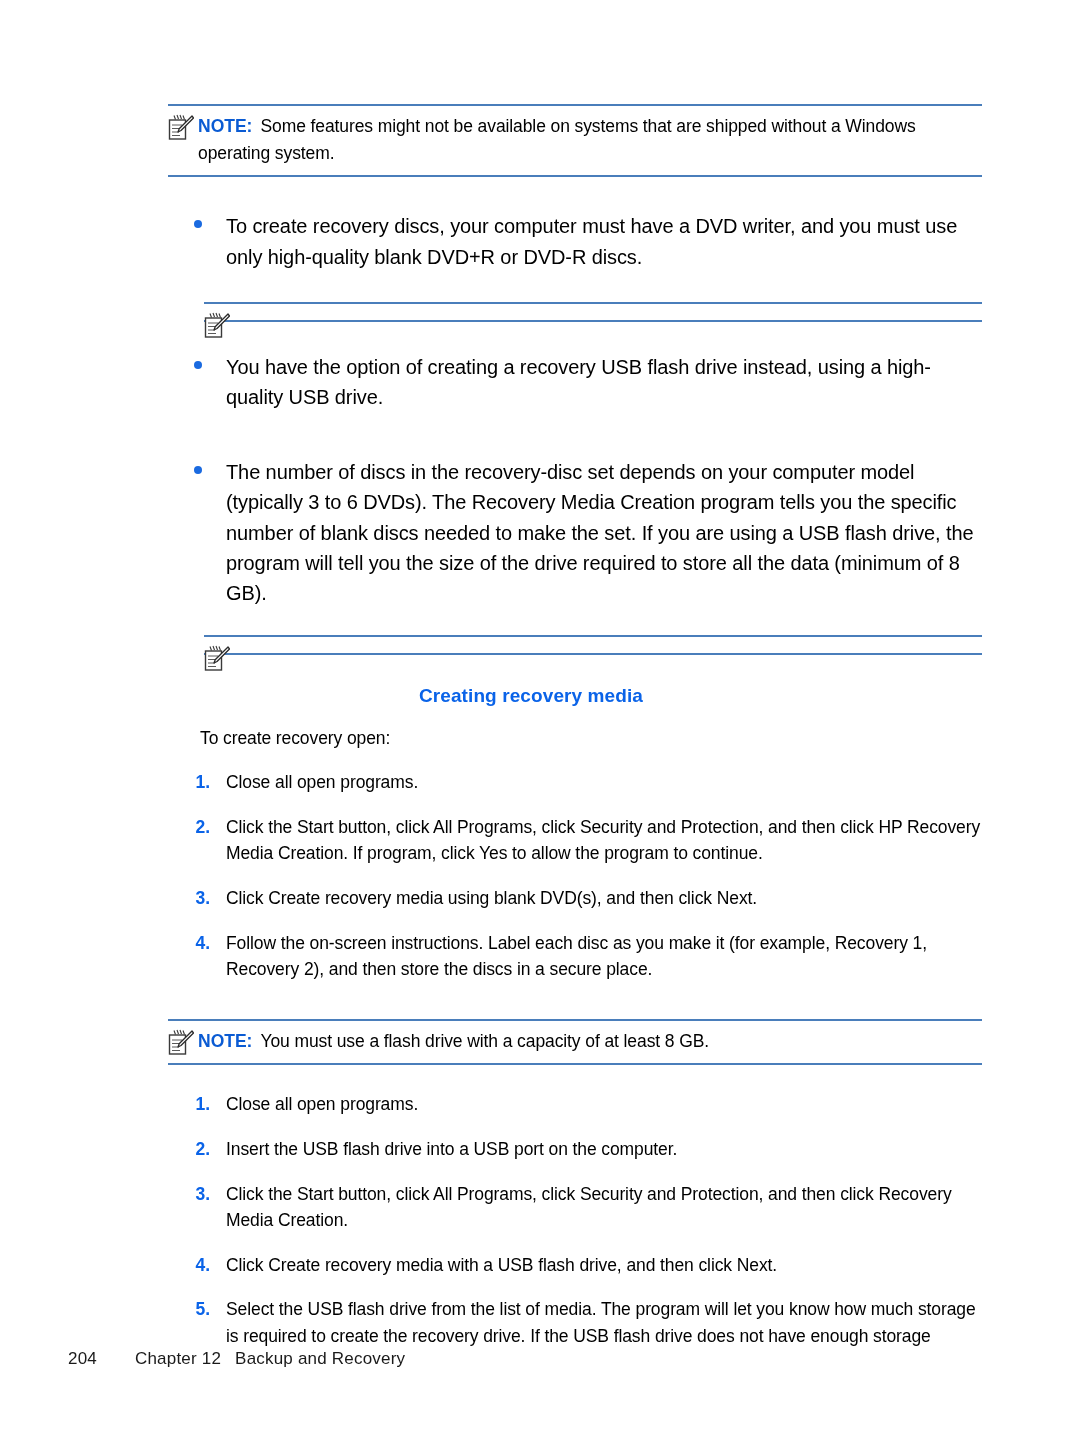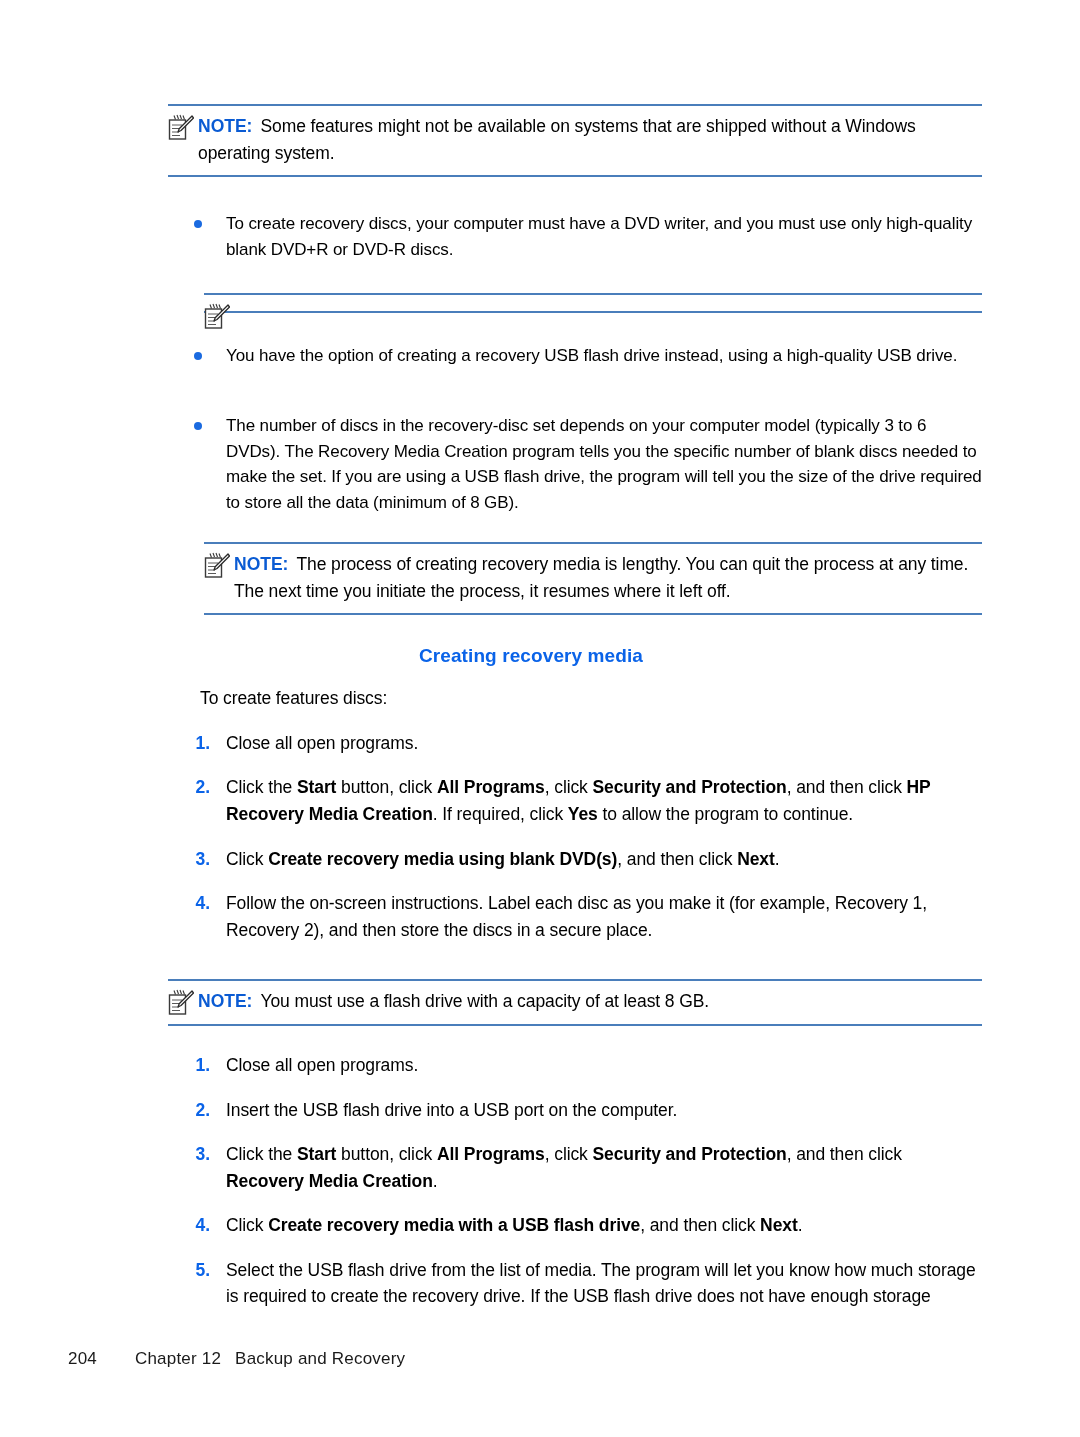--- a/index.html
+++ b/index.html
@@ -62,21 +62,21 @@
     color: #0a5bd3;
     font-weight: bold;
     letter-spacing: 0px;
     margin-right: 8px;
   }
 
   
   .bullet-item {
     position: relative;
     padding-left: 58px;
-    font-size: 17px;
+    font-size: 20px;
     line-height: 1.52;
     letter-spacing: -0.1px;
   }
   .bullet-item .dot {
     position: absolute;
     left: 26px;
     top: 9px;
     width: 8px;
     height: 8px;
     border-radius: 50%;
@@ -117,21 +117,21 @@
     text-align: right;
     color: #0a63e8;
     font-weight: bold;
   }
   .sp-18 { height: 18px; }
   .sp-22 { height: 22px; }
   .sp-26 { height: 26px; }
   .sp-30 { height: 30px; }
   .sp-34 { height: 34px; }
 
-  b { font-weight: bold; }
+  b { font-weight: normal; }
   i { font-style: italic; }
 
   
   .footer {
     position: absolute;
     left: 68px;
     top: 1345px;
     font-size: 17px;
     letter-spacing: 0.2px;
     color: #1a1a1a;
@@ -209,43 +209,42 @@
         <svg width="26" height="28" viewBox="0 0 26 28">
           <rect x="1.5" y="6" width="16" height="19" fill="#ffffff" stroke="#3a3a3a" stroke-width="1.4"></rect>
           <line x1="4" y1="11" x2="14" y2="11" stroke="#5a5a5a" stroke-width="1"></line>
           <line x1="4" y1="14.5" x2="14" y2="14.5" stroke="#5a5a5a" stroke-width="1"></line>
           <line x1="4" y1="18" x2="11" y2="18" stroke="#5a5a5a" stroke-width="1"></line>
           <line x1="4" y1="21.5" x2="12" y2="21.5" stroke="#5a5a5a" stroke-width="1"></line>
           <path d="M24 2 L25.5 4 L13 16.5 L10 18 L11.2 14.8 Z" fill="#ffffff" stroke="#2a2a2a" stroke-width="1.3" stroke-linejoin="round"></path>
           <path d="M6 1.5 L7.5 5.5 M9 1 L10.5 5 M12 1 L13.5 5 M15 1.5 L16.5 5.5" stroke="#3a3a3a" stroke-width="1.1" fill="none"></path>
         </svg>
       </span>
-      <div class="note-body"><span class="note-label">NOTE:</span><span>The process of creating recovery media is lengthy. You can quit the process at any time. The next time you initiate the process, it resumes where it left off.</span></div>
     </div>
 
     <div class="sp-30"></div>
 
     <div class="section-heading">Creating recovery media</div>
 
     <div class="sp-18"></div>
 
-    <div class="para">To create features discs:</div>
+    <div class="para">To create recovery open:</div>
 
     <div class="sp-18"></div>
 
     <div class="num-item">
       <span class="num">1.</span>
       <span>Close all open programs.</span>
     </div>
 
     <div class="sp-18"></div>
 
     <div class="num-item">
       <span class="num">2.</span>
-      <span><span>Click the </span><b>Start</b><span> button, click </span><b>All Programs</b><span>, click </span><b>Security and Protection</b><span>, and then click </span><b>HP Recovery Media Creation</b><span>. If required, click </span><b>Yes</b><span> to allow the program to continue.</span></span>
+      <span><span>Click the </span><b>Start</b><span> button, click </span><b>All Programs</b><span>, click </span><b>Security and Protection</b><span>, and then click </span><b>HP Recovery Media Creation</b><span>. If program, click </span><b>Yes</b><span> to allow the program to continue.</span></span>
     </div>
 
     <div class="sp-18"></div>
 
     <div class="num-item">
       <span class="num">3.</span>
       <span><span>Click </span><b>Create recovery media using blank DVD(s)</b><span>, and then click </span><b>Next</b><span>.</span></span>
     </div>
 
     <div class="sp-18"></div>

